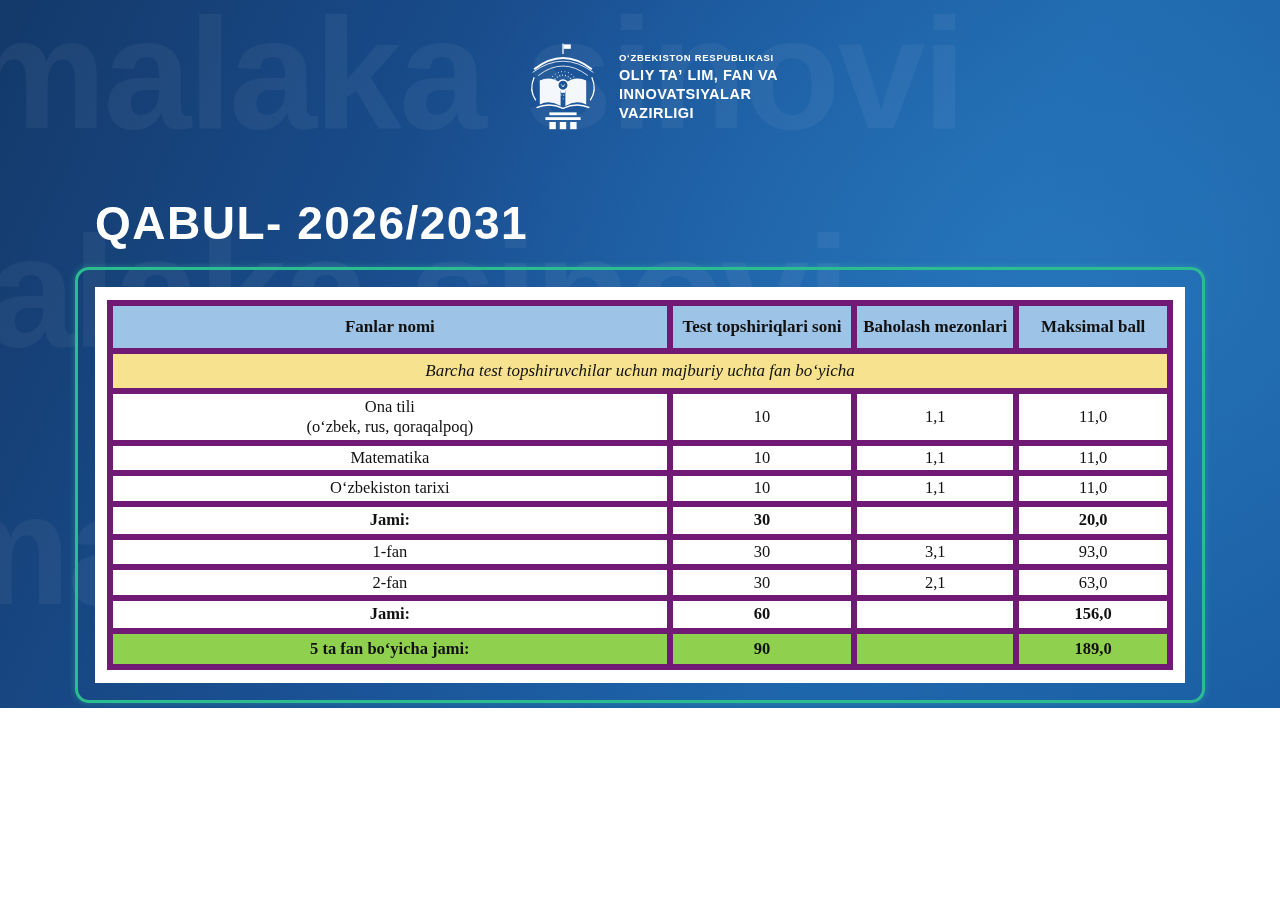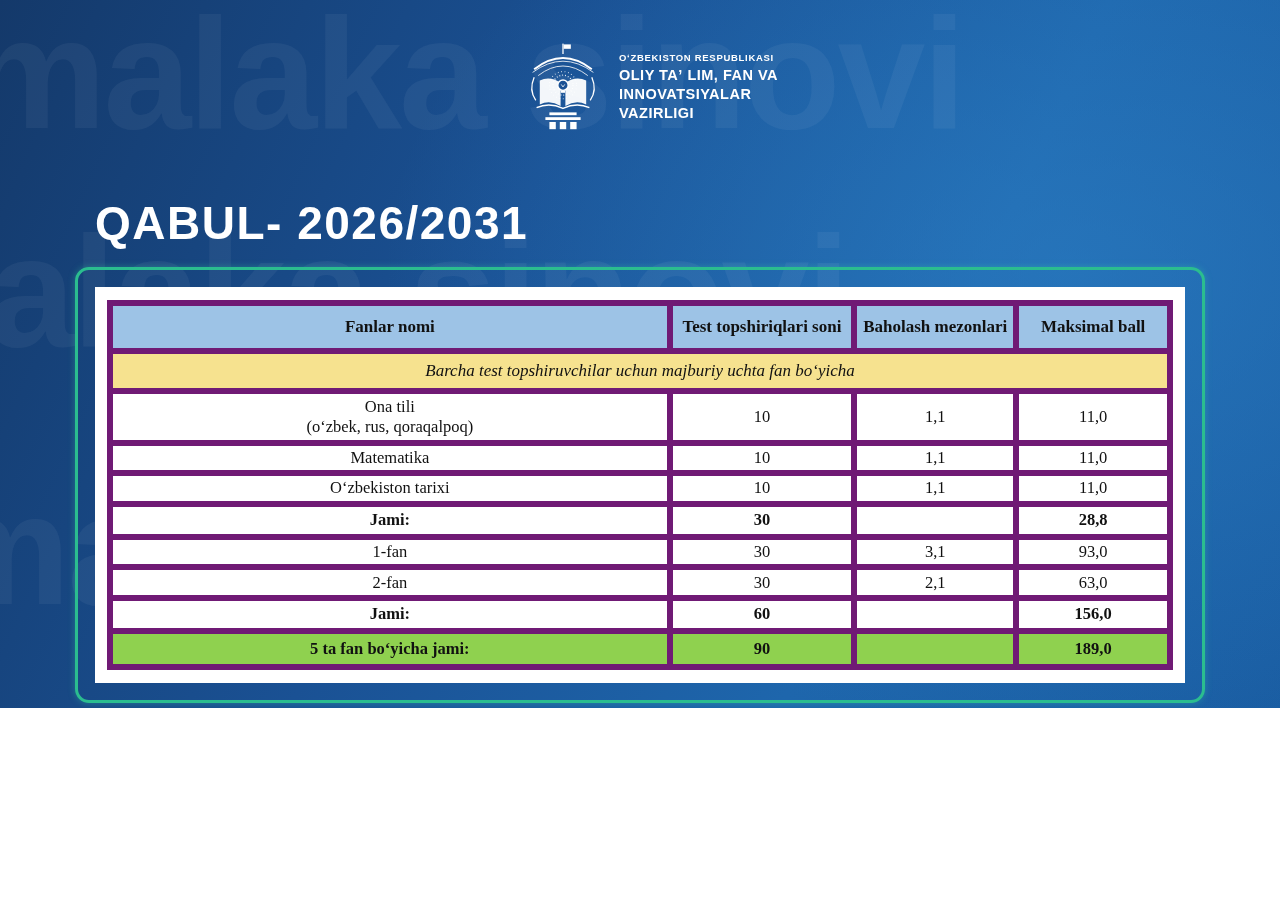--- a/index.html
+++ b/index.html
@@ -146,21 +146,21 @@
           <tr class="r">
             <td>Oʻzbekiston tarixi</td>
             <td>10</td>
             <td>1,1</td>
             <td>11,0</td>
           </tr>
           <tr class="jami">
             <td>Jami:</td>
             <td>30</td>
             <td></td>
-            <td>28,8</td>
+            <td>20,0</td>
           </tr>
           <tr class="r">
             <td>1-fan</td>
             <td>30</td>
             <td>3,1</td>
             <td>93,0</td>
           </tr>
           <tr class="r">
             <td>2-fan</td>
             <td>30</td>

